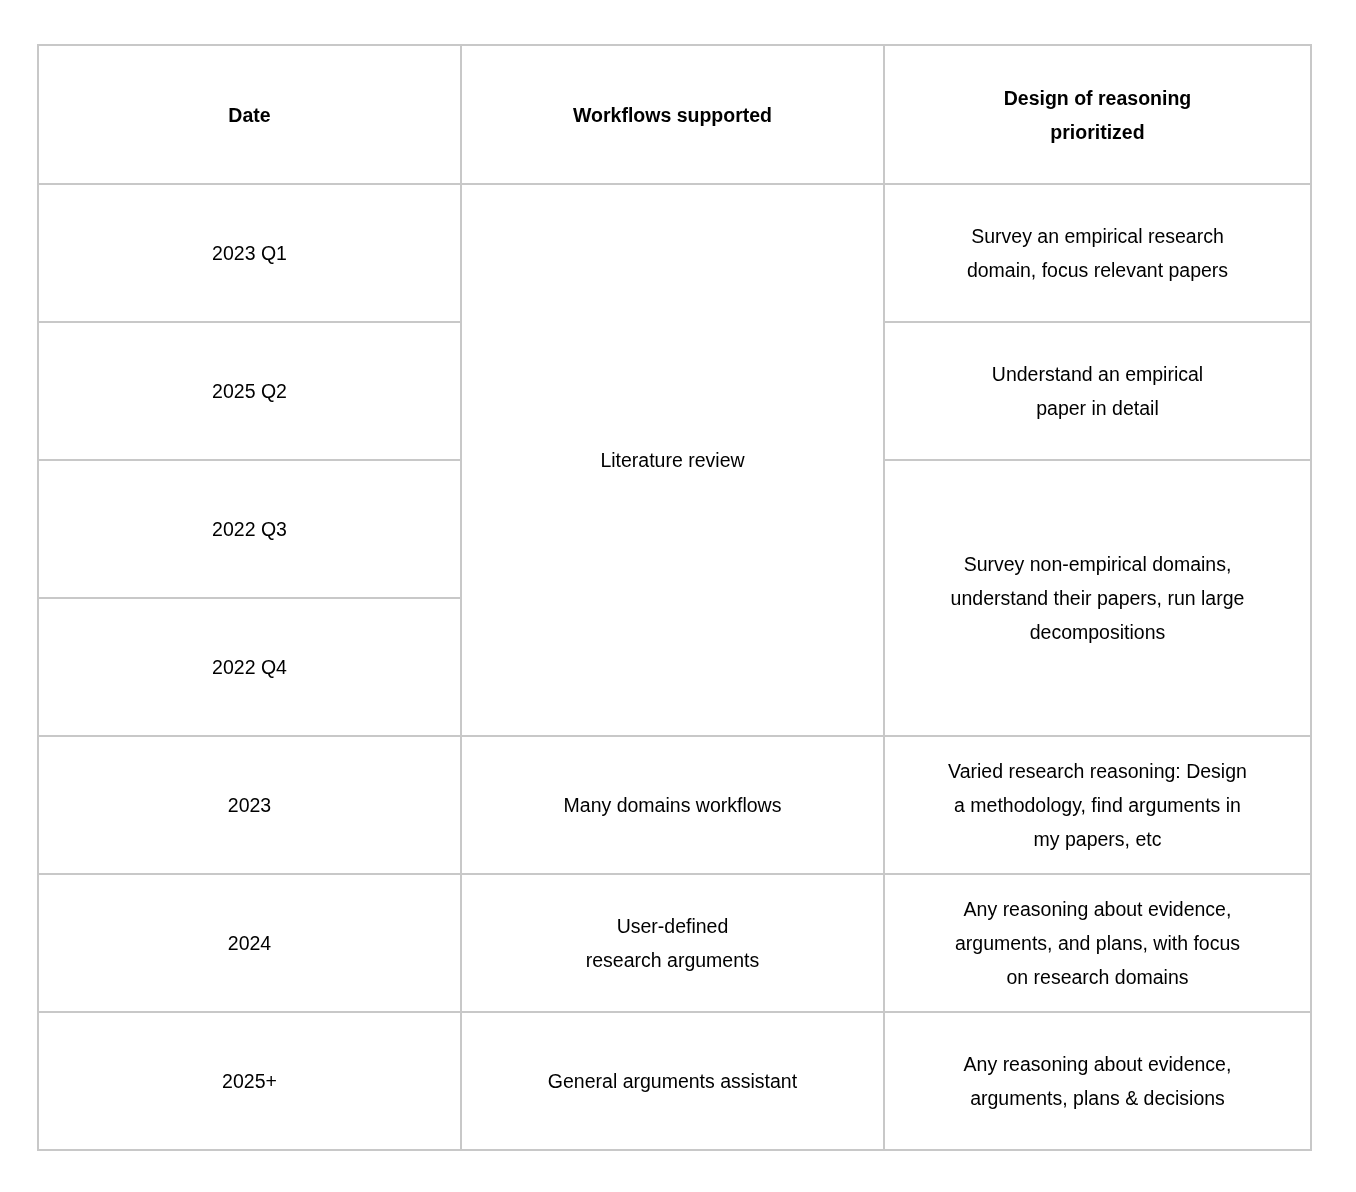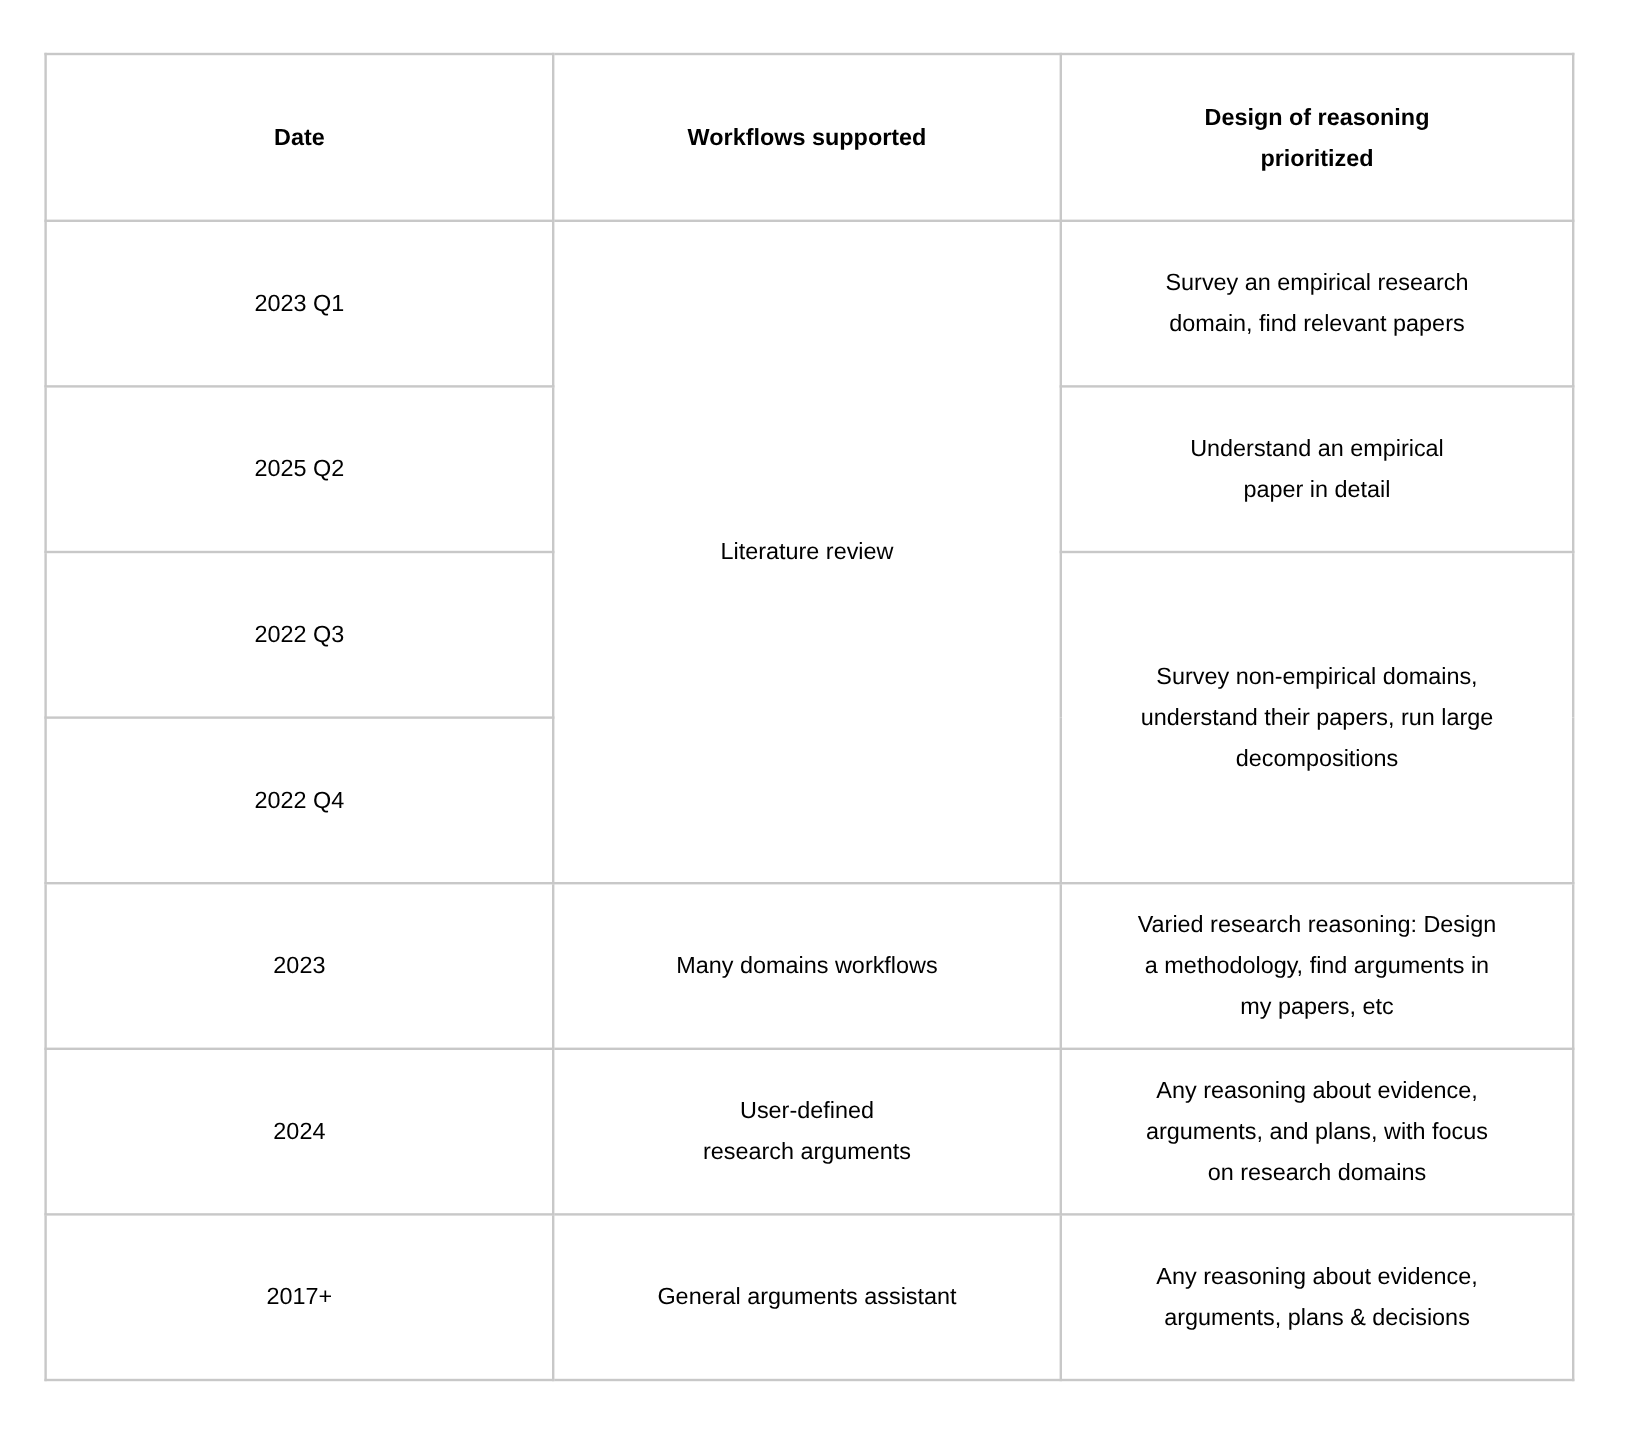--- a/index.html
+++ b/index.html
@@ -62,21 +62,21 @@
         <th>Workflows supported</th>
         <th>Design of reasoning
 prioritized</th>
       </tr>
     </thead>
     <tbody>
       <tr>
         <td>2023 Q1</td>
         <td rowspan="4">Literature review</td>
         <td>Survey an empirical research
-domain, find relevant papers</td>
+domain, focus relevant papers</td>
       </tr>
       <tr>
         <td>2025 Q2</td>
         <td>Understand an empirical
 paper in detail</td>
       </tr>
       <tr>
         <td>2022 Q3</td>
         <td rowspan="2">Survey non-empirical domains,
 understand their papers, run large
@@ -94,20 +94,20 @@
       </tr>
       <tr>
         <td>2024</td>
         <td>User-defined
 research arguments</td>
         <td>Any reasoning about evidence,
 arguments, and plans, with focus
 on research domains</td>
       </tr>
       <tr>
-        <td>2017+</td>
+        <td>2025+</td>
         <td>General arguments assistant</td>
         <td>Any reasoning about evidence,
 arguments, plans &amp; decisions</td>
       </tr>
     </tbody>
   </table>
 </div>
 
 </body></html>

